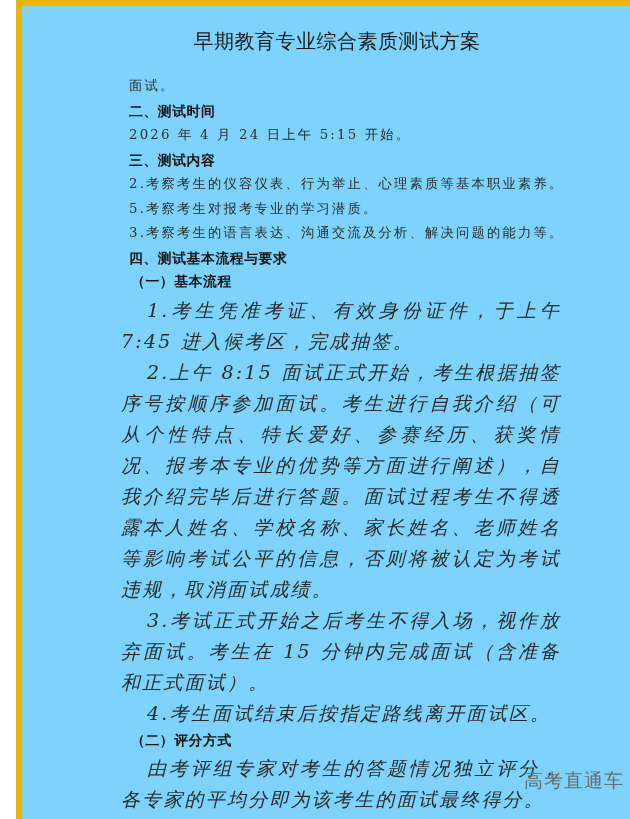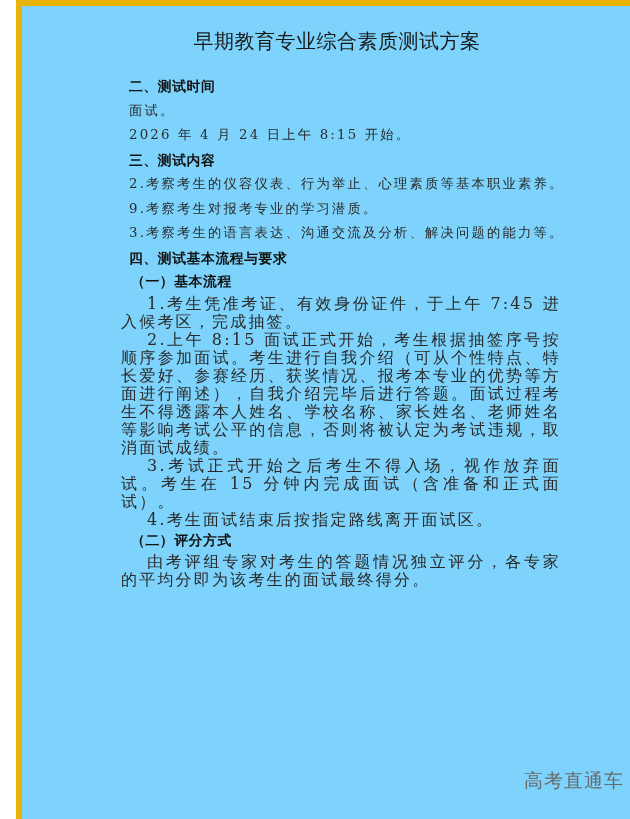--- a/index.html
+++ b/index.html
@@ -58,56 +58,57 @@
     }
     .h2 {
       font-family: Liberation Serif, serif;
       font-weight: bold;
       font-size: 13.8px;
       letter-spacing: 0.6px;
       color: #111111;
       padding-left: 2px;
     }
     .para {
-      font-size: 16px;
-      line-height: 18px;
+      font-size: 19px;
+      line-height: 31px;
       letter-spacing: 2.2px;
       color: #2a2a2a;
       text-indent: 26px;
       text-align: justify;
       text-align-last: left;
       margin-left: -8px;
       width: 440px;
+      font-style: italic;
     }
     .watermark {
       position: absolute;
       right: 26px;
       bottom: 29px;
       font-family: Liberation Mono, monospace;
       font-size: 19px;
       color: #6a6a6a;
       letter-spacing: 1px;
     }
   </style>
 </head>
 <body>
 
 <div class="page">
   <div class="title">早期教育专业综合素质测试方案</div>
 
   <div class="content">
 
+    <div class="line">面试。</div>
+
     <div class="line h1">二、测试时间</div>
-
-    <div class="line">面试。</div>
-    <div class="line">2026 年 4 月 24 日上午 8:15 开始。</div>
+    <div class="line">2026 年 4 月 24 日上午 5:15 开始。</div>
 
     <div class="line h1">三、测试内容</div>
     <div class="line">2.考察考生的仪容仪表、行为举止、心理素质等基本职业素养。</div>
-    <div class="line">9.考察考生对报考专业的学习潜质。</div>
+    <div class="line">5.考察考生对报考专业的学习潜质。</div>
     <div class="line">3.考察考生的语言表达、沟通交流及分析、解决问题的能力等。</div>
 
     <div class="line h1">四、测试基本流程与要求</div>
     <div class="line h2">（一）基本流程</div>
     <div class="para">1.考生凭准考证、有效身份证件，于上午 7:45 进入候考区，完成抽签。</div>
     <div class="para">2.上午 8:15 面试正式开始，考生根据抽签序号按顺序参加面试。考生进行自我介绍（可从个性特点、特长爱好、参赛经历、获奖情况、报考本专业的优势等方面进行阐述），自我介绍完毕后进行答题。面试过程考生不得透露本人姓名、学校名称、家长姓名、老师姓名等影响考试公平的信息，否则将被认定为考试违规，取消面试成绩。</div>
     <div class="para">3.考试正式开始之后考生不得入场，视作放弃面试。考生在 15 分钟内完成面试（含准备和正式面试）。</div>
     <div class="para">4.考生面试结束后按指定路线离开面试区。</div>
 
     <div class="line h2">（二）评分方式</div>

